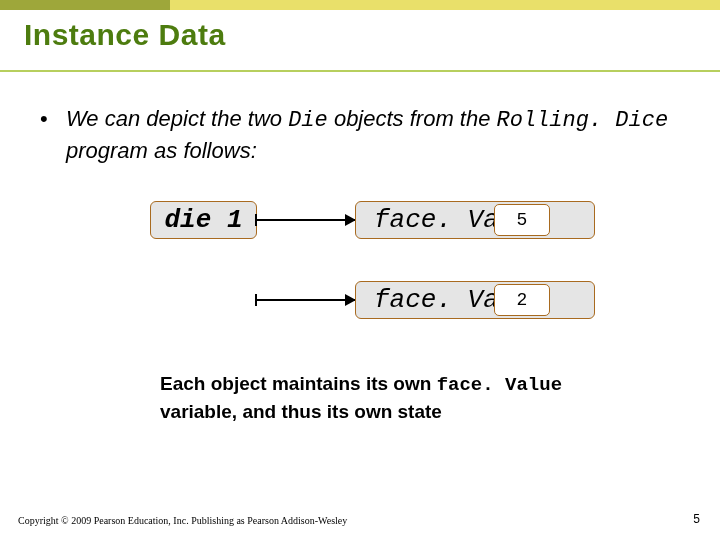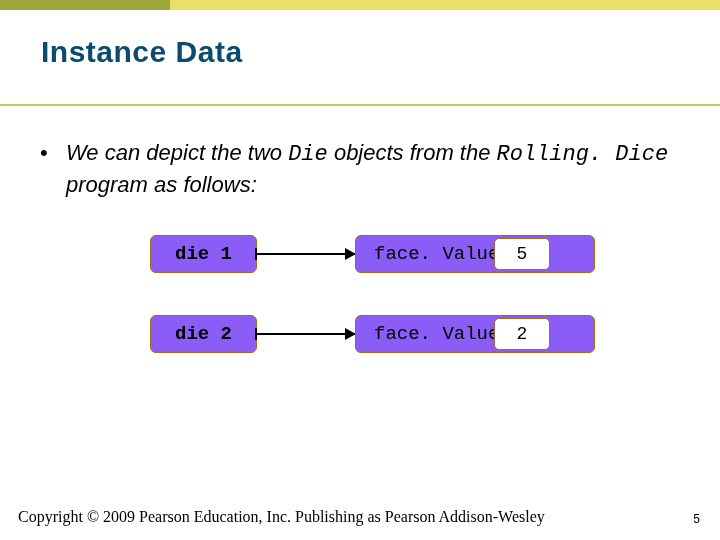--- a/index.html
+++ b/index.html
@@ -17,24 +17,24 @@
     height: 10px;
     display: flex;
   }
   .top-stripe .olive { background: #9ea73a; flex: 0 0 170px; }
   .top-stripe .lemon { background: #e9e06a; flex: 1 1 auto; }
   .title-band {
     border-bottom: 2px solid #b7cf5e;
     padding: 8px 0 18px 24px;
   }
   .title-band h1 {
-    margin: 17px;
+    margin: 0;
     font-size: 30px;
     font-weight: bold;
-    color: #0c4a6e;
+    color: #4d7c0f;
     letter-spacing: 0.5px;
   }
   .body {
     padding: 32px 40px 0 40px;
     font-size: 22px;
     line-height: 1.35;
   }
   .bullet-row { display: flex; }
   .bullet-dot { flex: 0 0 26px; font-size: 22px; line-height: 1.35; }
   .bullet-text { flex: 1 1 auto; font-style: italic; }
@@ -47,25 +47,26 @@
   }
   .die-row { position: absolute; left: 0; right: 0; height: 40px; }
   .die-row.row1 { top: 10px; }
   .die-row.row2 { top: 90px; }
 
   .pill {
     position: absolute;
     height: 36px;
     border: 1.5px solid #a86a1f;
     border-radius: 6px;
-    background: #8b5cf6;
+    background: #e5e5e5;
     display: flex;
     align-items: center;
     font-family: "Courier New", Courier, monospace;
-    font-size: 19px;
+    font-size: 26px;
+    font-style: italic;
   }
   .pill.var {
     left: 110px; width: 105px;
     justify-content: center;
     font-weight: bold;
   }
   .pill.obj {
     left: 315px; width: 220px;
     padding-left: 18px;
   }
@@ -106,21 +107,21 @@
     font-weight: bold;
     line-height: 1.35;
   }
   .caption .mono { font-weight: bold; }
 
   .footer {
     position: absolute;
     left: 18px;
     bottom: 14px;
     font-family: "Times New Roman", Times, serif;
-    font-size: 16px;
+    font-size: 10px;
   }
   .pagenum {
     position: absolute;
     right: 20px;
     bottom: 14px;
     font-family: Arial, sans-serif;
     font-size: 12px;
   }
 </style>
 </head>
@@ -146,25 +147,27 @@
   <div class="diagram">
     <div class="die-row row1">
       <div class="pill var">die 1</div>
       <div class="arrow"></div>
       <div class="pill obj">
         <span>face. Value</span>
       </div>
       <div class="valbox">5</div>
     </div>
     <div class="die-row row2">
-      <div class="pill var">die 2</div>
       <div class="arrow"></div>
       <div class="pill obj">
         <span>face. Value</span>
       </div>
       <div class="valbox">2</div>
     </div>
   </div>
 
+  <div class="caption">
+    <span>Each object maintains its own </span><span class="mono">face. Value</span><span> variable, and thus its own state</span>
+  </div>
 </div>
 
 <div class="footer">Copyright © 2009 Pearson Education, Inc. Publishing as Pearson Addison-Wesley</div>
 <div class="pagenum">5</div>
 
 </body></html>

